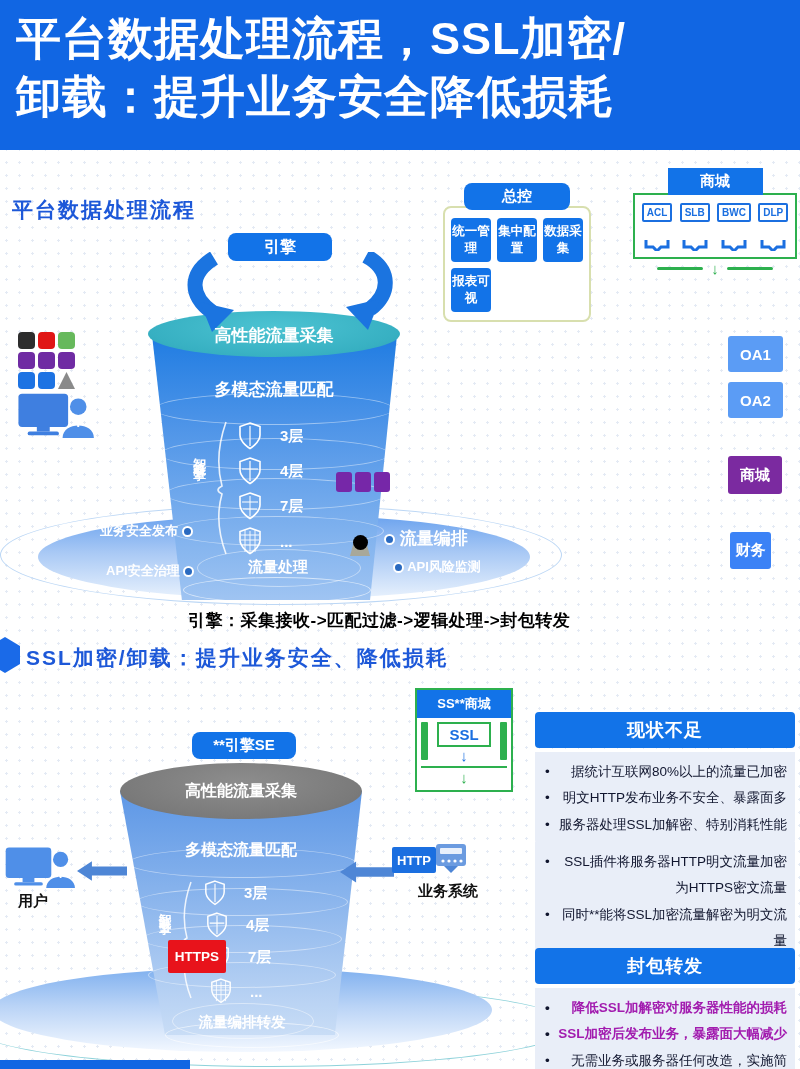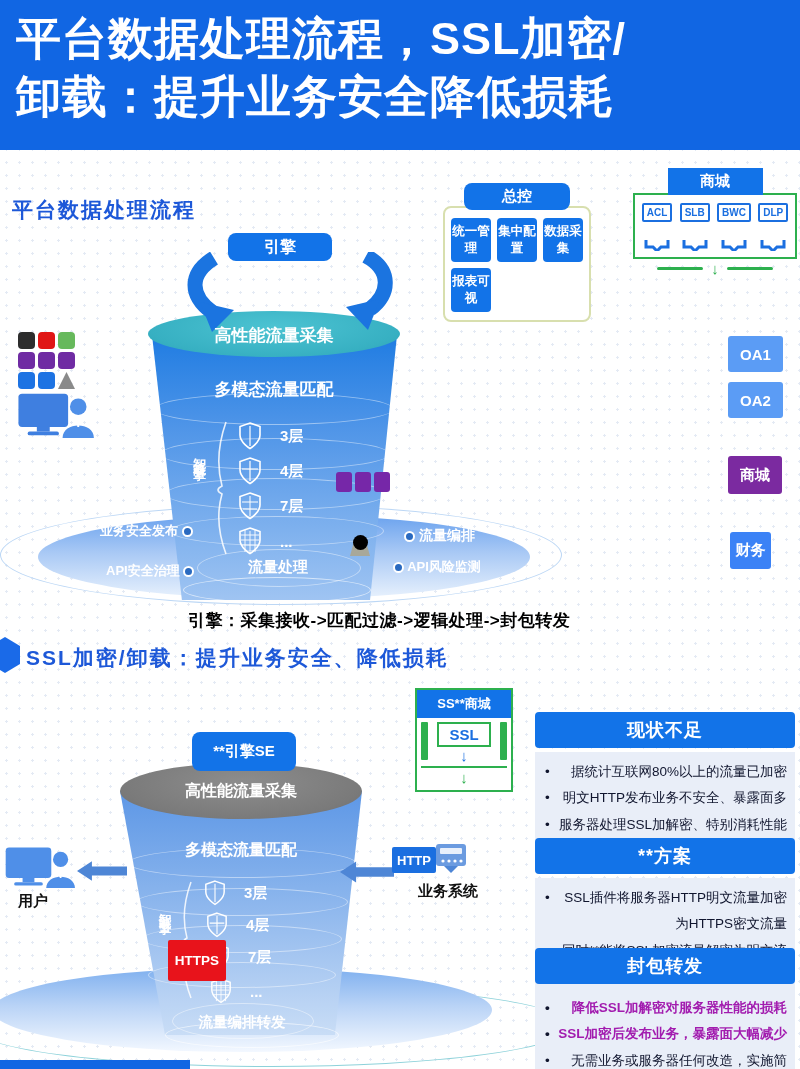--- a/index.html
+++ b/index.html
@@ -66,21 +66,21 @@
            list-style:none;text-align:right;}
   .panel-b li{font-size:13.5px;color:#10152e;font-weight:500;line-height:1.95;position:relative;
               padding-left:13px;}
   .panel-b li::before{content:"•";position:absolute;left:0;color:#10152e;}
   .panel-bold li:nth-child(-n+2){font-weight:700;color:#a21caf;}
   .grid-sq{position:absolute;width:17px;height:17px;border-radius:4px;z-index:5;}
   .hexa{position:absolute;left:-10px;top:637px;width:30px;height:36px;background:#1a6ae8;z-index:5;
         clip-path:polygon(50% 0,100% 25%,100% 75%,50% 100%,0 75%,0 25%);}
   .caption{position:absolute;left:188px;top:609px;font-size:17px;font-weight:600;color:#000;z-index:5;
            letter-spacing:0.5px;}
-  .redbox{position:absolute;left:168px;top:940px;width:58px;height:41px;background:#e8131b;color:#fff;
+  .redbox{position:absolute;left:168px;top:940px;width:58px;height:33px;background:#e8131b;color:#fff;
           font-weight:700;font-size:13.5px;display:flex;align-items:center;justify-content:center;
           border-radius:2px;z-index:7;}
   .plain-label{position:absolute;color:#111;font-weight:600;z-index:6;white-space:nowrap;}
   .botbar{position:absolute;left:0;top:1060px;width:190px;height:9px;background:#1166e3;z-index:8;}
 </style>
 </head>
 <body>
 
 <div class="page">
   <div class="dots"></div>
@@ -226,21 +226,21 @@
   <div class="wlabel" style="left:197px;top:558px;width:162px;text-align:center;font-size:15px;">流量处理</div>
 
   <div class="wlabel" style="left:100px;top:522px;font-size:13px;">
     <span>业务安全发布</span>
     <span class="dotmark"></span>
   </div>
   <div class="wlabel" style="left:106px;top:562px;font-size:13px;">
     <span>API安全治理</span>
     <span class="dotmark"></span>
   </div>
-  <div class="wlabel" style="left:404px;top:527px;font-size:14px;">
+  <div class="wlabel" style="left:384px;top:527px;font-size:17px;">
     <span class="dotmark"></span>
     <span>流量编排</span>
   </div>
   <div class="wlabel" style="left:393px;top:558px;font-size:13px;">
     <span class="dotmark"></span>
     <span>API风险监测</span>
   </div>
 
   <div class="abs" style="left:336px;top:472px;z-index:5;display:flex;gap:3px;">
     <div style="width:16px;height:20px;background:#7627a8;border-radius:3px;"></div>
@@ -265,21 +265,21 @@
         <span class="dn-blue">↓</span>
       </div>
       <div class="ssbar"></div>
     </div>
     <div class="ssbox-div"></div>
     <div class="ssbox-f">
       <span class="dn-green">↓</span>
     </div>
   </div>
 
-  <div class="pill" style="left:192px;top:732px;width:104px;height:39px;font-size:15px;text-align:center;">**引擎SE</div>
+  <div class="pill" style="left:192px;top:732px;width:104px;height:27px;font-size:15px;text-align:center;">**引擎SE</div>
 
   <div class="ell" style="left:-30px;top:985px;width:600px;height:80px;border:1px solid #8ed2da;z-index:1;"></div>
   <div class="ell" style="left:-8px;top:968px;width:500px;height:84px;z-index:1;
        background:linear-gradient(180deg,#7fb0ef 0%,#b9d3f6 45%,#f3f8ff 100%);"></div>
 
   <div class="funnel-body" style="left:120px;top:791px;width:242px;height:244px;
        background:linear-gradient(180deg,#5d97e6 0%,#86b2ec 40%,#c9ddf6 100%);
        clip-path:polygon(0% 0%,100% 0%,88.8% 100%,18.6% 100%);"></div>
   <div class="ring" style="left:128px;top:848px;width:226px;height:28px;"></div>
   <div class="ring" style="left:136px;top:888px;width:210px;height:26px;"></div>
@@ -363,21 +363,20 @@
 
   <div class="panel" style="top:712px;">
     <div class="panel-h">现状不足</div>
     <ul class="panel-b">
       <li>据统计互联网80%以上的流量已加密</li>
       <li>明文HTTP发布业务不安全、暴露面多</li>
       <li>服务器处理SSL加解密、特别消耗性能</li>
     </ul>
   </div>
   <div class="panel" style="top:838px;">
-    <div class="panel-h">**方案</div>
     <ul class="panel-b">
       <li>SSL插件将服务器HTTP明文流量加密为HTTPS密文流量</li>
       <li>同时**能将SSL加密流量解密为明文流量</li>
     </ul>
   </div>
   <div class="panel" style="top:948px;">
     <div class="panel-h">封包转发</div>
     <ul class="panel-b panel-bold">
       <li>降低SSL加解密对服务器性能的损耗</li>
       <li>SSL加密后发布业务，暴露面大幅减少</li>

